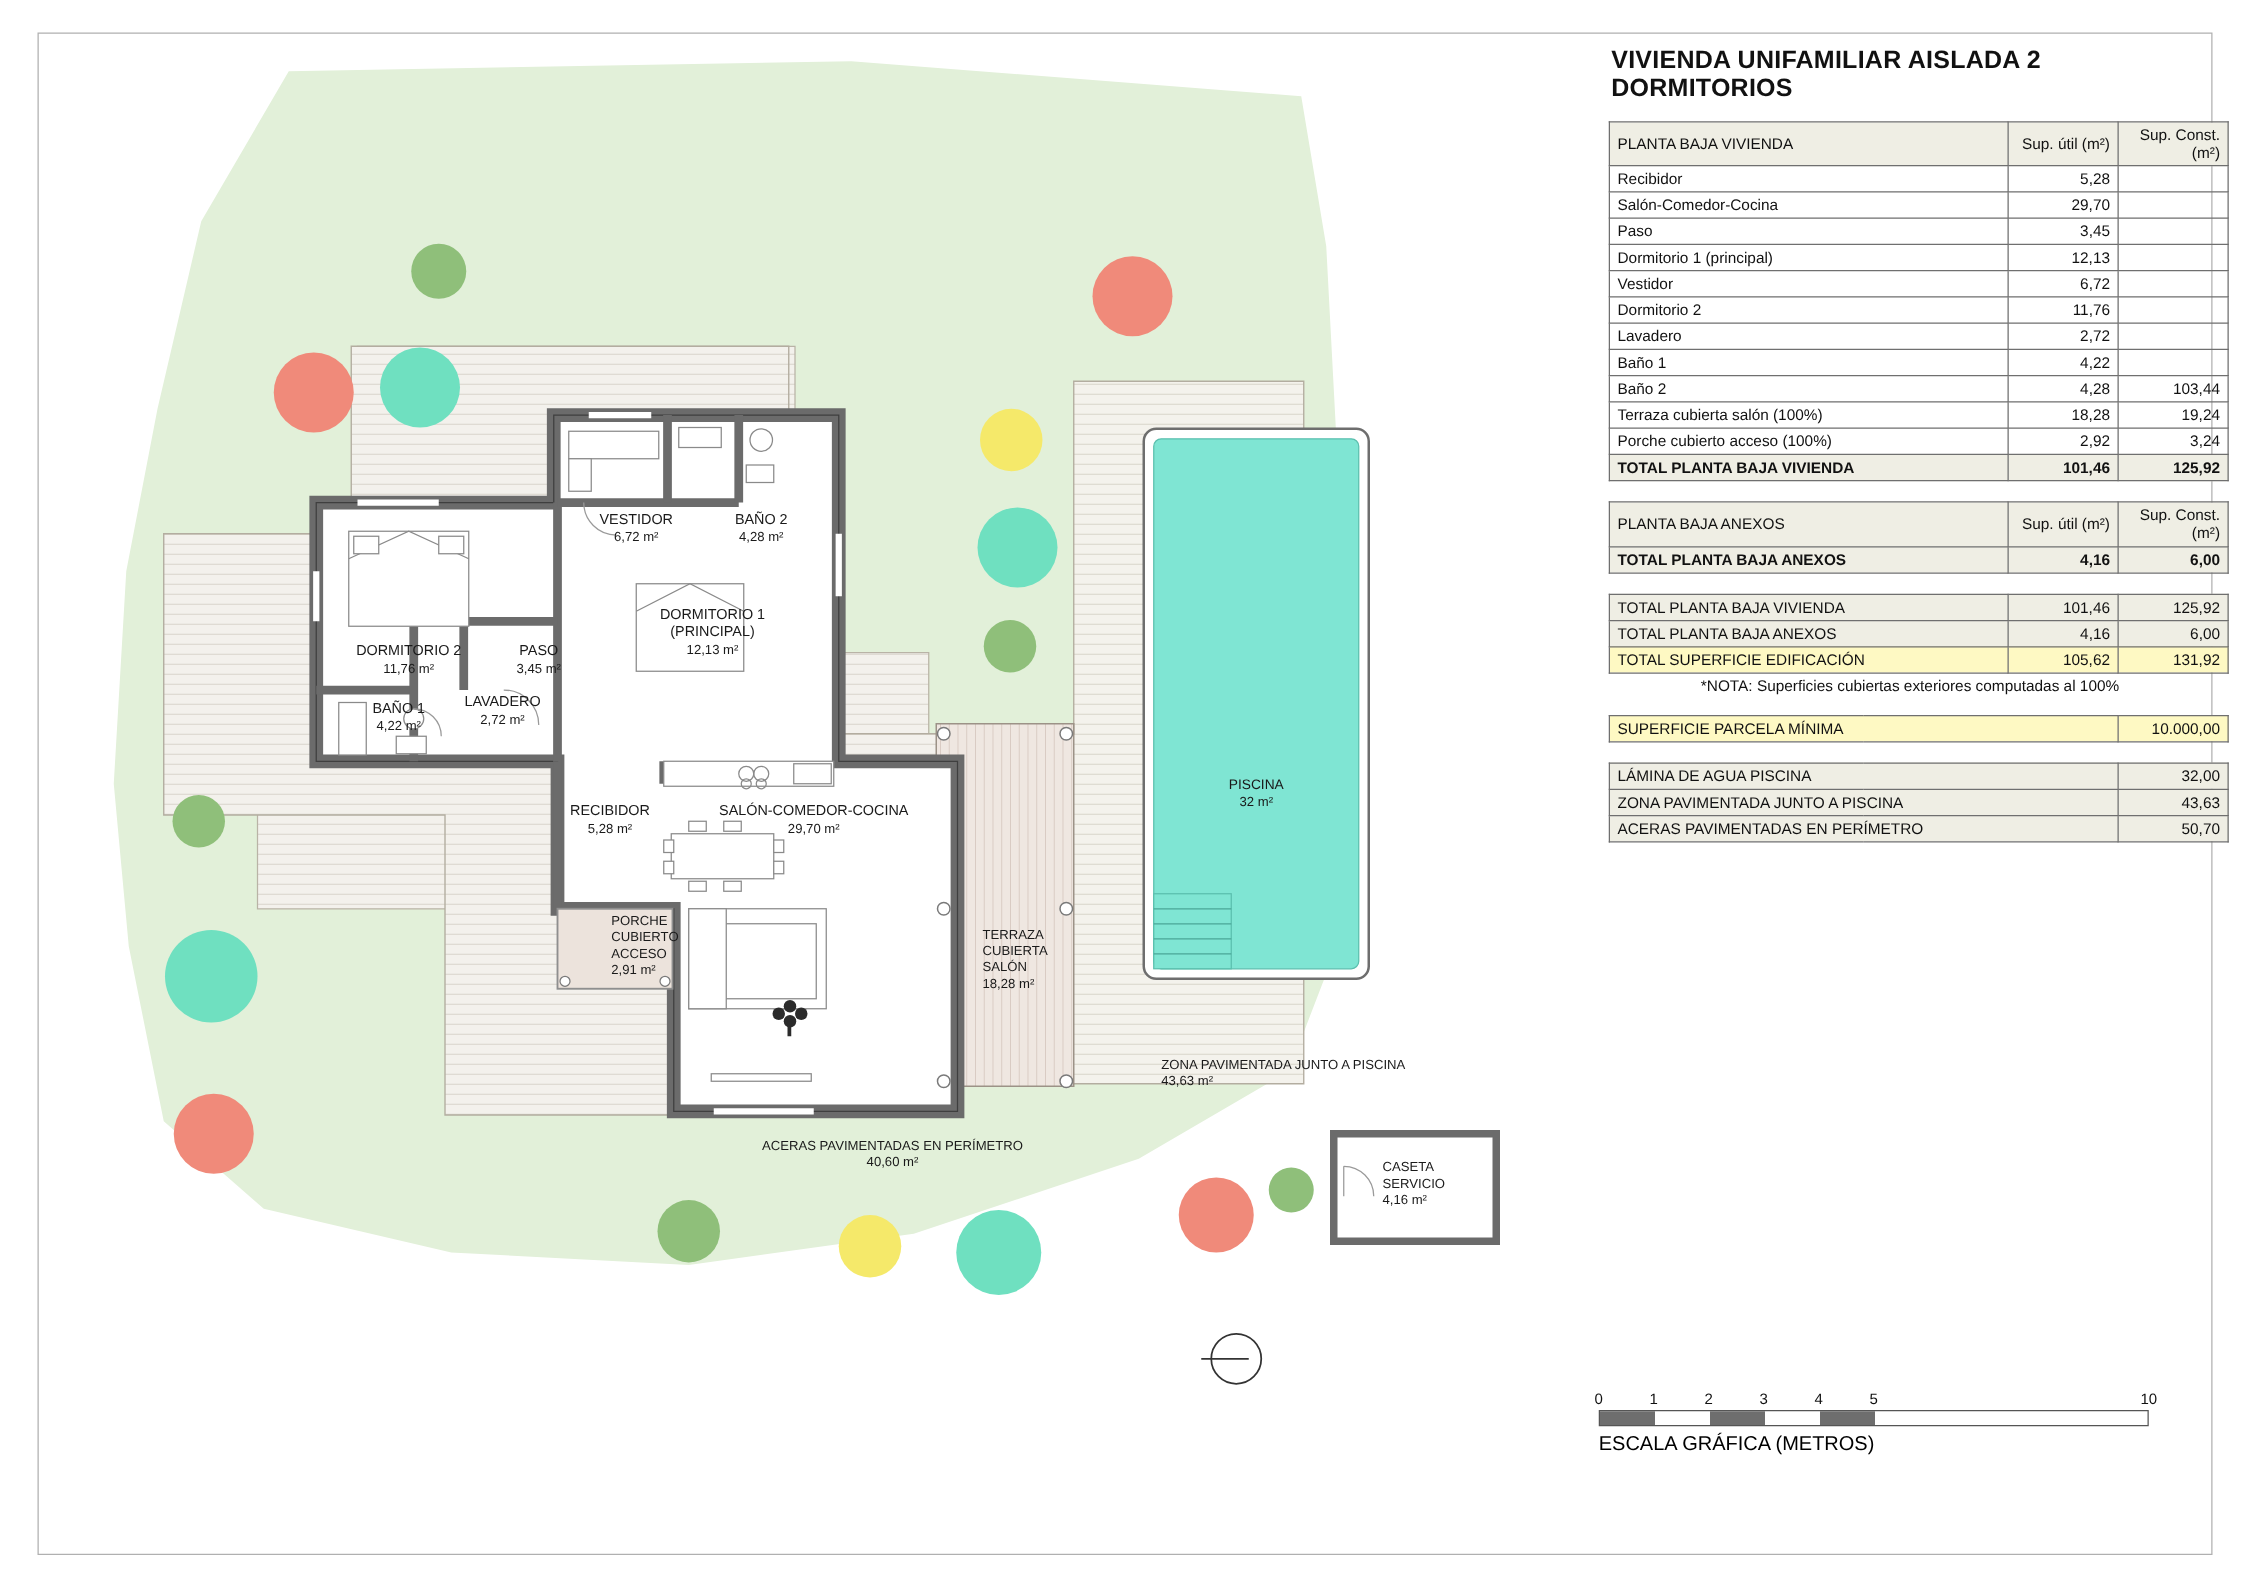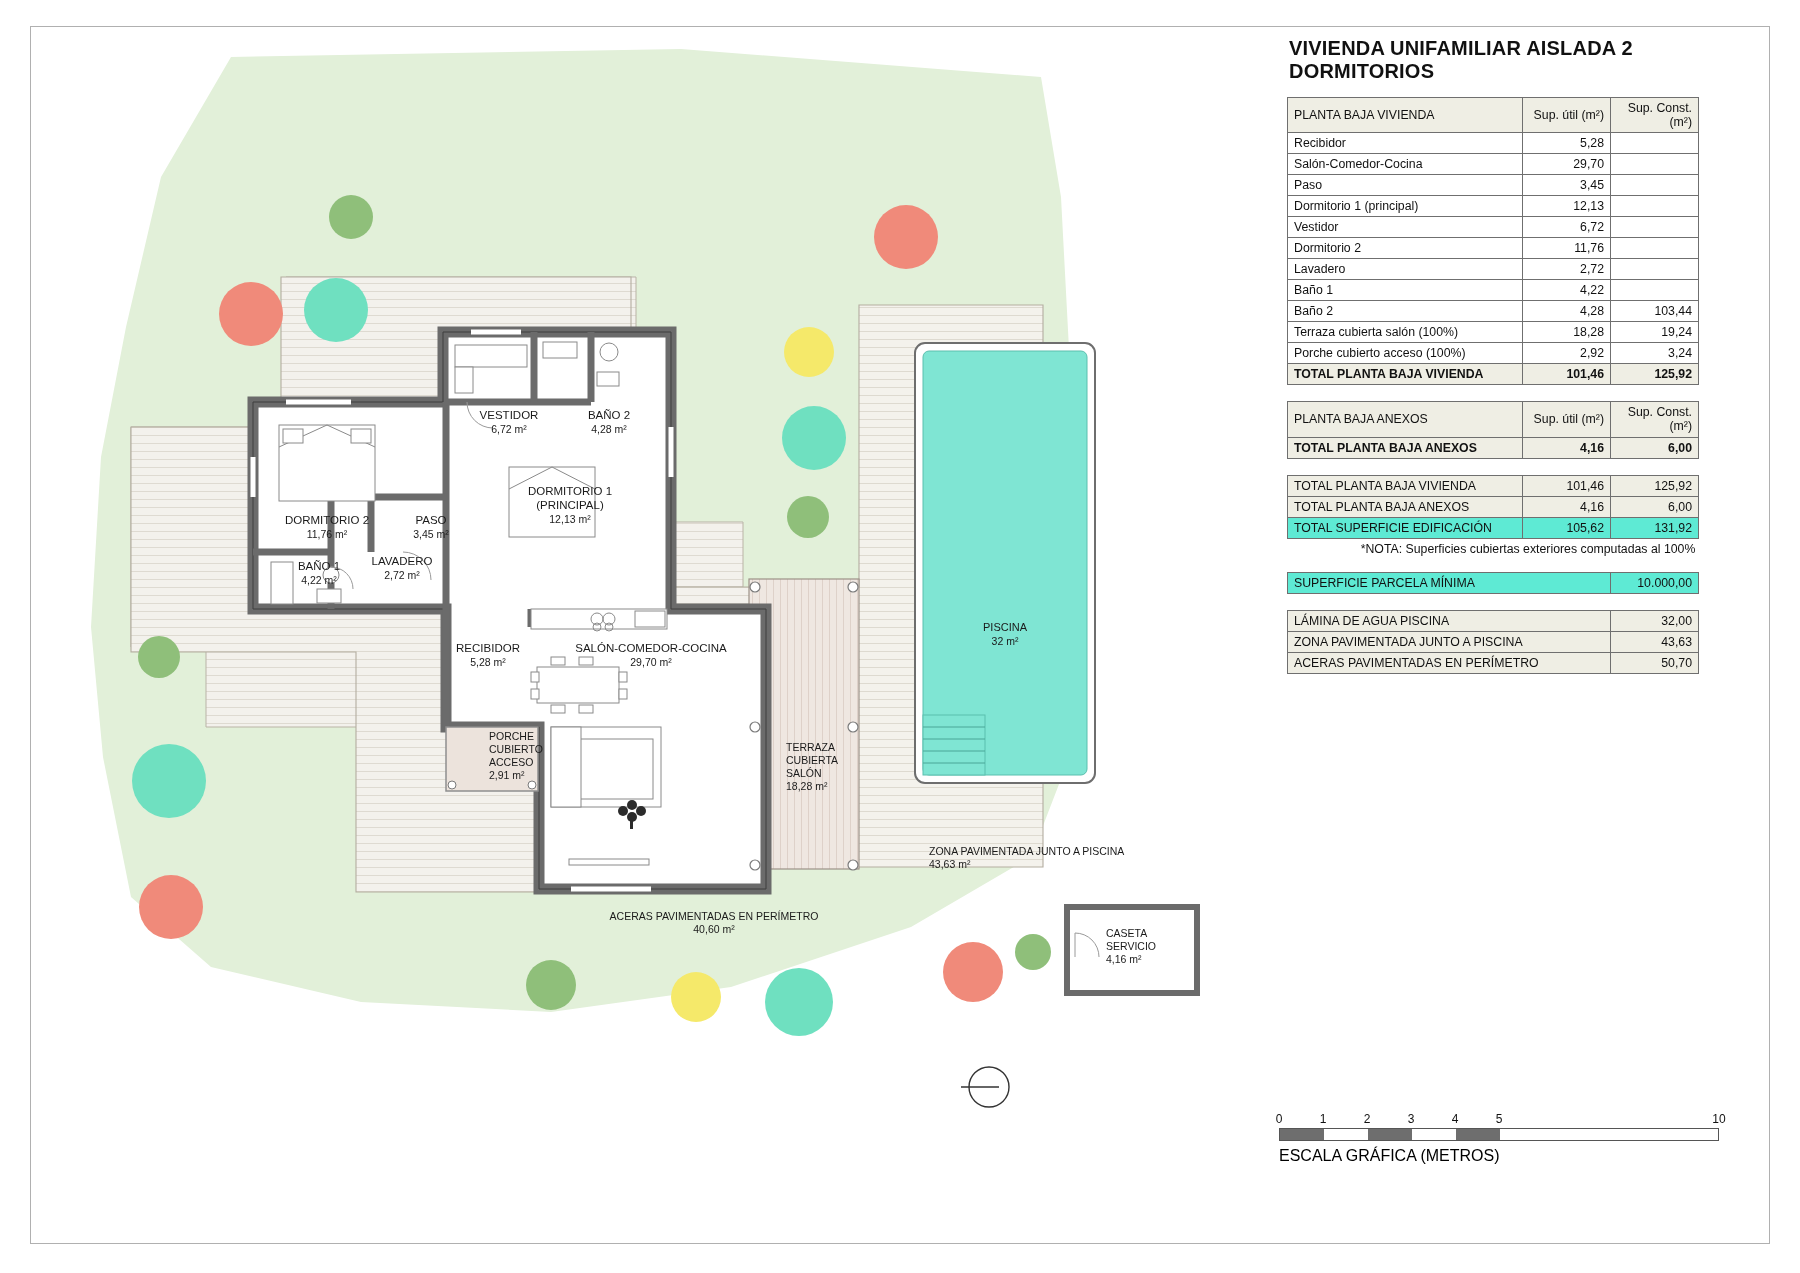--- a/index.html
+++ b/index.html
@@ -47,21 +47,21 @@
     color: #111;
   }
   .panel-title {
     font-weight: bold;
     font-size: 20px;
     letter-spacing: .2px;
     margin: 10px 0 14px 10px;
   }
   table.t {
     border-collapse: collapse;
-    width: 412px;
+    width: 496px;
     margin-left: 8px;
     table-layout: fixed;
   }
   table.t td, table.t th {
     border: 1px solid #6f6f6f;
     padding: 3px 6px;
     font-weight: normal;
     font-size: 12.3px;
     height: 17px;
     box-sizing: border-box;
@@ -77,21 +77,21 @@
   td.num { text-align: right; width: 88px; }
   td.lbl { text-align: left; }
   tr.total td { font-weight: bold; background: #efeee4; }
   tr.total td.num { text-align: right; }
   .spacer { height: 16px; }
   .note {
     margin: 3px 0 0 8px;
     font-size: 12.3px;
     text-align: center;
   }
-  .blue td { background: #5eead4; font-weight: bold; }
+  .blue td { background: #fef9c3; font-weight: bold; }
   .plain-bold td { font-weight: bold; background: #efeee4; }
 
   
   .scalewrap {
     position: absolute;
     left: 1248px;
     top: 1085px;
     width: 470px;
   }
   .scale-nums {

